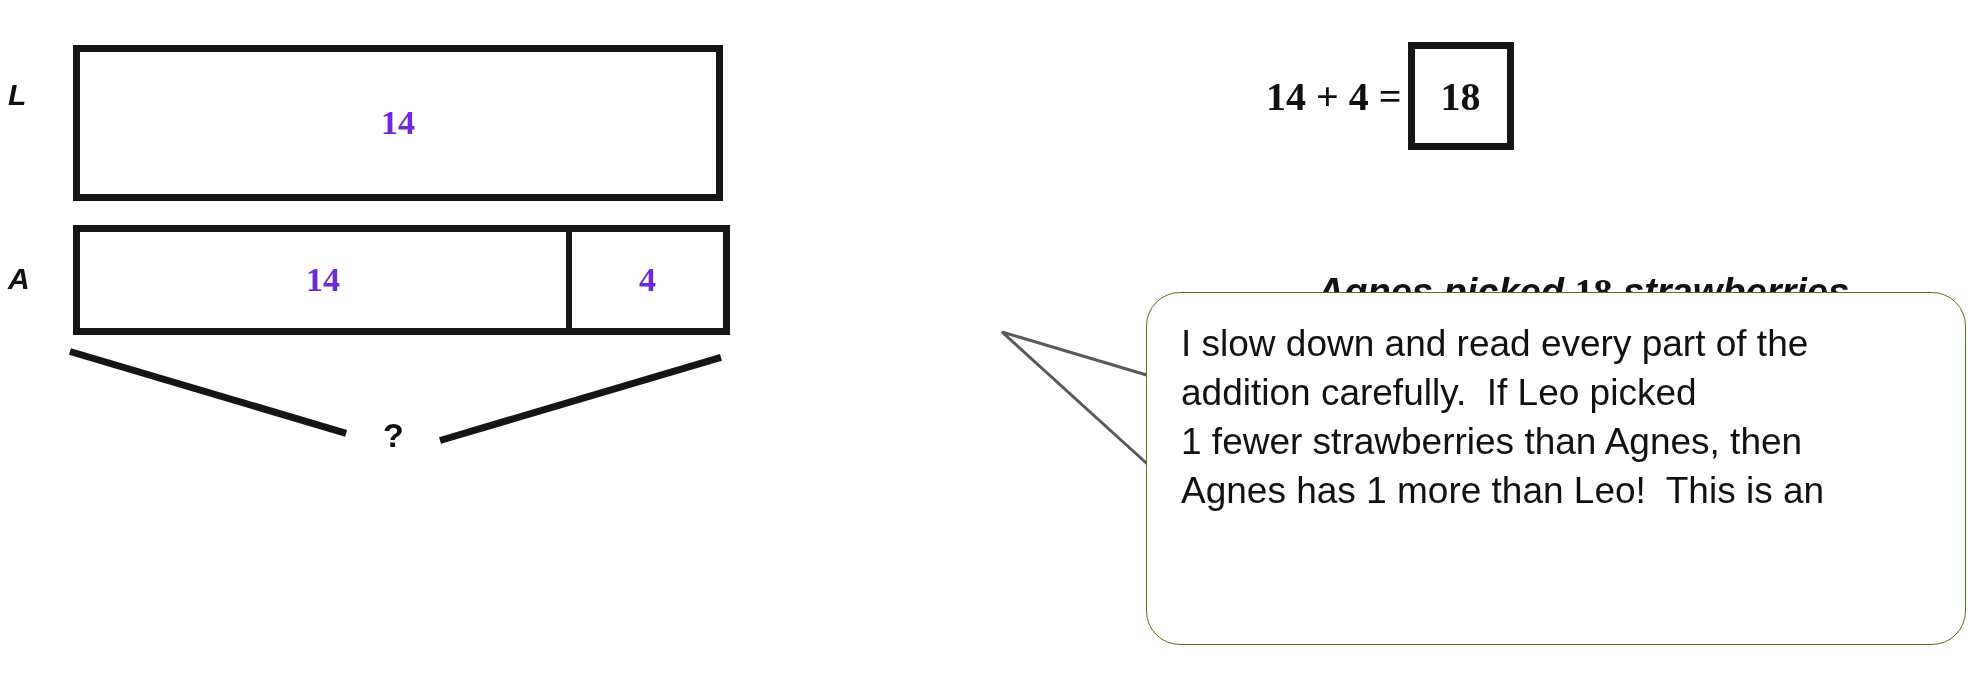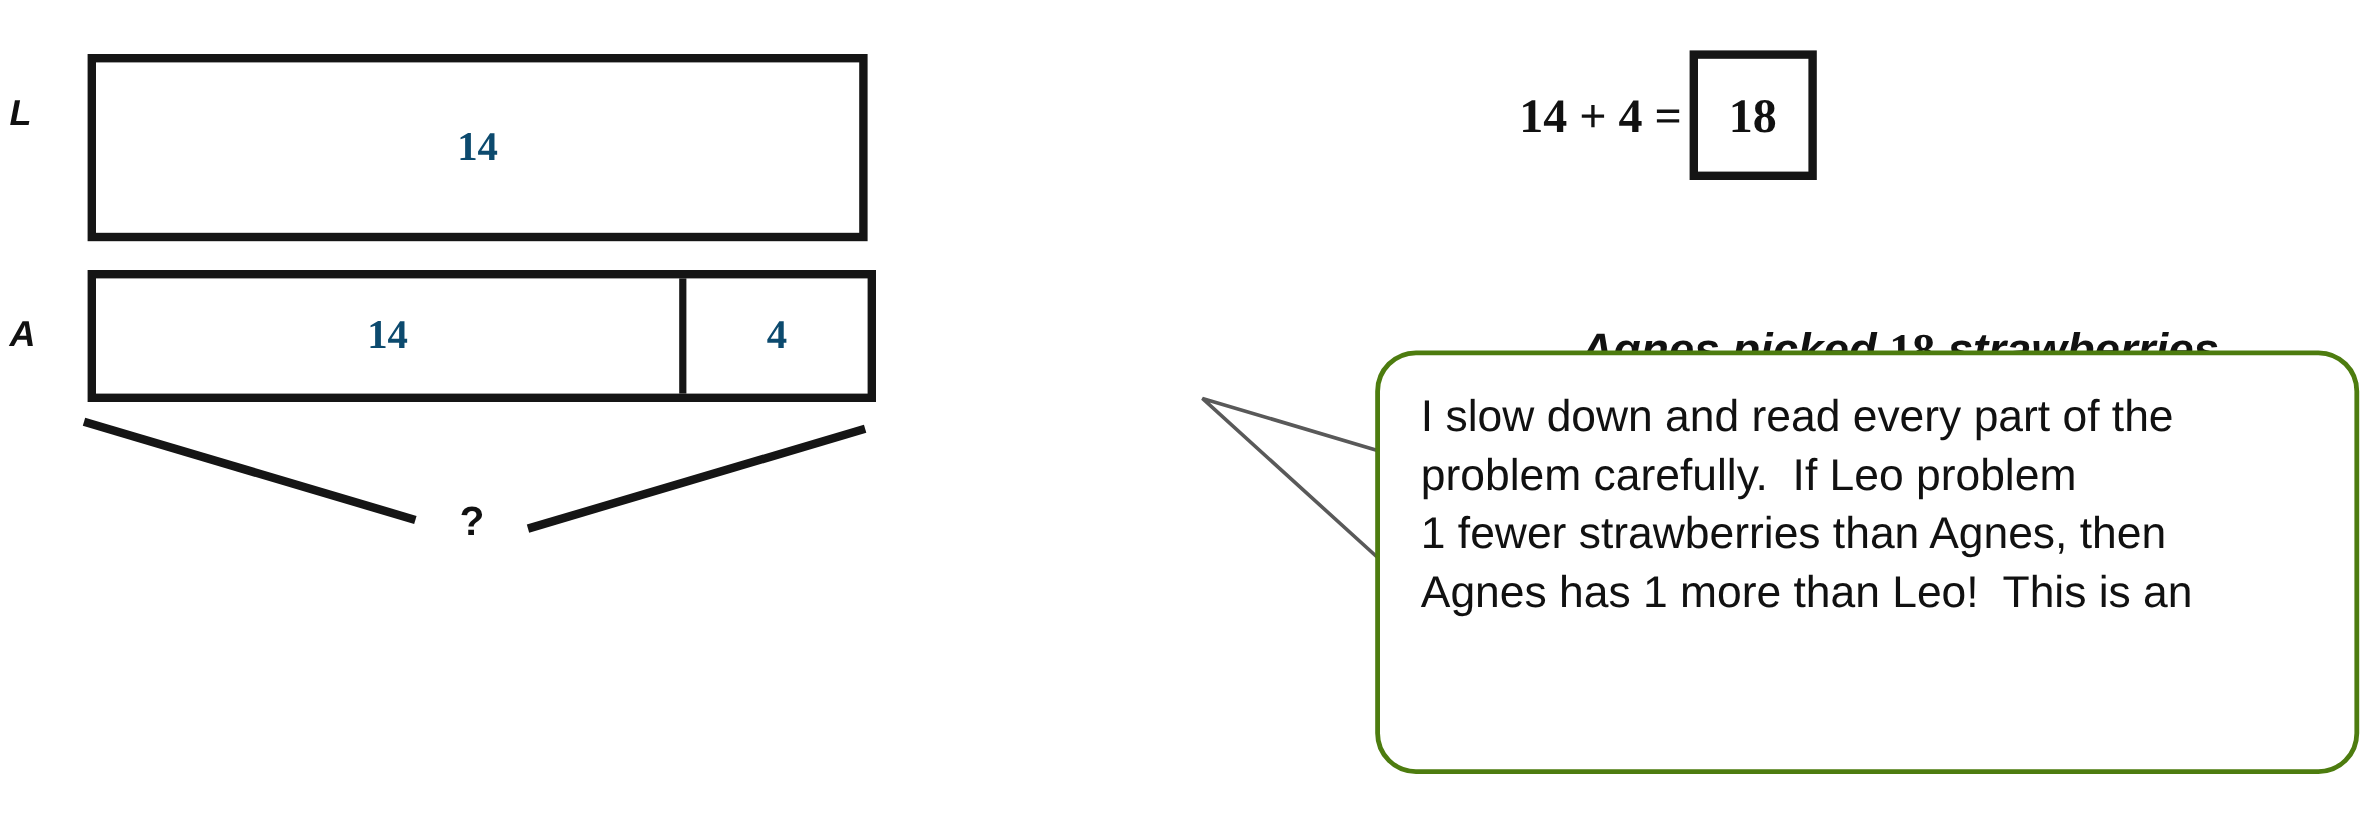--- a/index.html
+++ b/index.html
@@ -40,21 +40,21 @@
     align-items: stretch;
   }
   .cell {
     box-sizing: border-box;
     display: flex;
     align-items: center;
     justify-content: center;
     font-family: "Liberation Serif", serif;
     font-weight: bold;
     font-size: 34px;
-    color: #0c4a6e;
+    color: #6d28d9;
   }
   .cell.divided {
     border-right: 6px solid #151515;
   }
 
   
   .brace-arm {
     position: absolute;
     height: 7px;
     background: #151515;
@@ -112,21 +112,21 @@
   .caption .num {
     font-family: "Liberation Serif", serif;
     font-style: normal;
     font-weight: bold;
   }
 
   
   .bubble {
     position: absolute;
     box-sizing: border-box;
-    border: 4px solid #4d7c0f;
+    border: 1px solid #4d7c0f;
     border-radius: 34px;
     background: #ffffff;
     padding: 26px 30px 26px 34px;
   }
   .bubble-line {
     font-family: "Liberation Sans", sans-serif;
     font-weight: normal;
     font-size: 37px;
     line-height: 49px;
     color: #111111;
@@ -168,18 +168,18 @@
   <div class="caption" style="left:1276px; top:235px;">
     <span>Agnes picked </span><span class="num">18</span><span> strawberries.</span>
   </div>
 
   <svg class="bubble-tail" style="left:990px; top:320px; width:230px; height:170px;" viewBox="0 0 230 170">
     <polyline points="160,56 12,12 175,160" fill="#ffffff" stroke="#595959" stroke-width="3" stroke-linejoin="miter" stroke-linecap="butt"></polyline>
   </svg>
 
   <div class="bubble" style="left:1146px; top:292px; width:820px; height:353px;">
     <div class="bubble-line">I slow down and read every part of the</div>
-    <div class="bubble-line">problem carefully.  If Leo problem</div>
+    <div class="bubble-line">addition carefully.  If Leo picked</div>
     <div class="bubble-line">1 fewer strawberries than Agnes, then</div>
     <div class="bubble-line">Agnes has 1 more than Leo!  This is an</div>
   </div>
 
 </div>
 
 </body></html>

